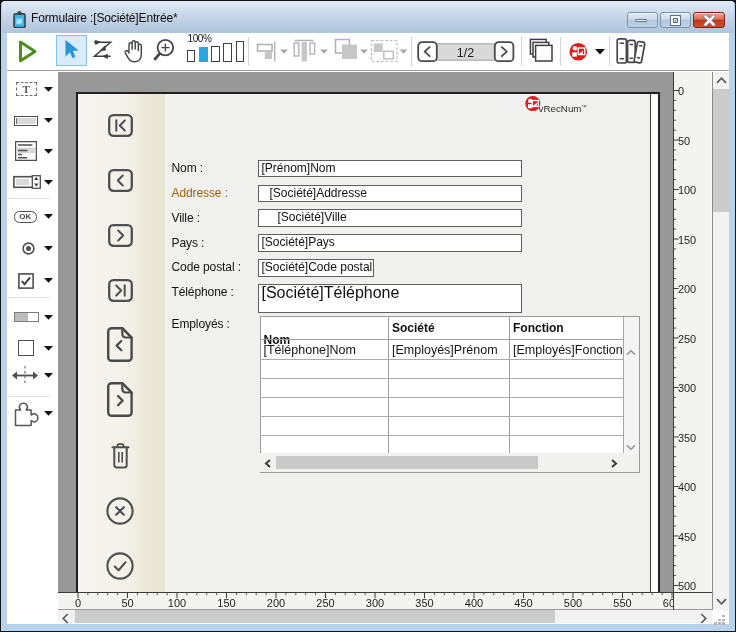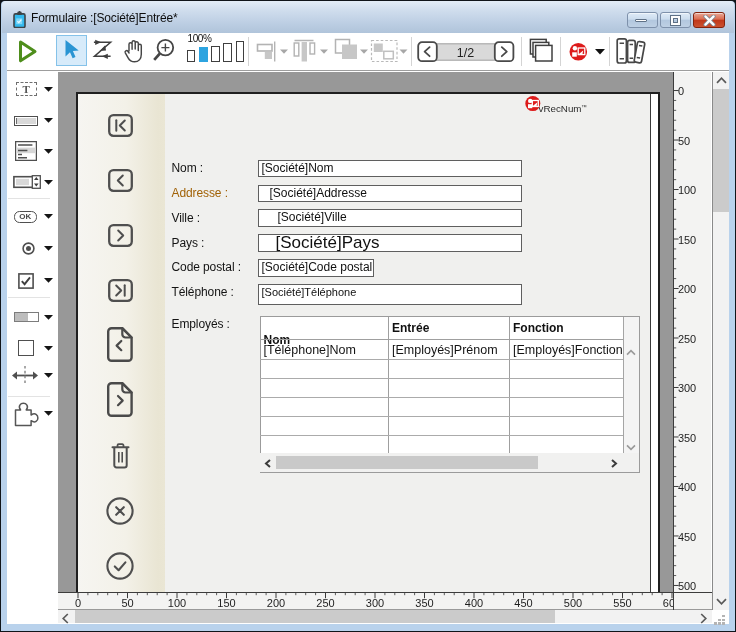--- a/index.html
+++ b/index.html
@@ -244,30 +244,30 @@
 <rect x="7.3" y="4.5" width="6" height="6" fill="none" stroke="#fff" stroke-width="1.3"></rect>
 <path d="M7.8 10.1 L12.4 6.3 l-0.9 4.3 z" fill="#fff"></path>
 </svg>
 <div class="abs" style="left:538.5px;top:102px;width:70px;height:11px;font-size:9.8px;line-height:11px;color:#2b2b2b;">vRecNum<span style="font-size:5.5px;vertical-align:2.5px;">™</span></div>
 <div class="abs" style="left:171.5px;top:161.2px;width:90px;height:15px;font-size:12px;line-height:15px;color:#141414;letter-spacing:-0.1px;">Nom :</div>
 <div class="abs" style="left:171.5px;top:186.0px;width:90px;height:15px;font-size:12px;line-height:15px;color:#a16207;letter-spacing:-0.1px;">Addresse :</div>
 <div class="abs" style="left:171.5px;top:210.8px;width:90px;height:15px;font-size:12px;line-height:15px;color:#141414;letter-spacing:-0.1px;">Ville :</div>
 <div class="abs" style="left:171.5px;top:235.6px;width:90px;height:15px;font-size:12px;line-height:15px;color:#141414;letter-spacing:-0.1px;">Pays :</div>
 <div class="abs" style="left:171.5px;top:260.4px;width:90px;height:15px;font-size:12px;line-height:15px;color:#141414;letter-spacing:-0.1px;">Code postal :</div>
 <div class="abs" style="left:171.5px;top:285.2px;width:90px;height:15px;font-size:12px;line-height:15px;color:#141414;letter-spacing:-0.1px;">Téléphone :</div>
-<div class="abs" style="left:257.5px;top:159.8px;width:264.5px;height:17.6px;background:#fff;border:1px solid #5f5f5f;font-size:12px;line-height:15.6px;color:#101010;padding-left:3px;">[Société]Nom</div>
+<div class="abs" style="left:257.5px;top:159.8px;width:264.5px;height:17.6px;background:#fff;border:1px solid #5f5f5f;font-size:12px;line-height:15.6px;color:#101010;padding-left:3px;">[Prénom]Nom</div>
 <div class="abs" style="left:257.5px;top:184.6px;width:264.5px;height:17.6px;background:#fff;border:1px solid #5f5f5f;font-size:12px;line-height:15.6px;color:#101010;padding-left:11px;">[Société]Addresse</div>
 <div class="abs" style="left:257.5px;top:209.4px;width:264.5px;height:17.6px;background:#fff;border:1px solid #5f5f5f;font-size:12px;line-height:15.6px;color:#101010;padding-left:19px;">[Société]Ville</div>
-<div class="abs" style="left:257.5px;top:234.2px;width:264.5px;height:17.6px;background:#fff;border:1px solid #5f5f5f;font-size:17px;line-height:15.6px;color:#101010;padding-left:17px;">[Société]Pays</div>
+<div class="abs" style="left:257.5px;top:234.2px;width:264.5px;height:17.6px;background:#fff;border:1px solid #5f5f5f;font-size:12px;line-height:15.6px;color:#101010;padding-left:3px;">[Société]Pays</div>
 <div class="abs" style="left:257.5px;top:259.0px;width:116.5px;height:17.6px;background:#fff;border:1px solid #5f5f5f;font-size:12px;line-height:15.6px;color:#101010;padding-left:3px;">[Société]Code postal</div>
-<div class="abs" style="left:257.5px;top:283.8px;width:264.5px;height:21px;background:#fff;border:1px solid #5f5f5f;font-size:11px;line-height:15.6px;color:#101010;padding-left:3px;">[Société]Téléphone</div>
+<div class="abs" style="left:257.5px;top:283.8px;width:264.5px;height:29px;background:#fff;border:1px solid #5f5f5f;font-size:16px;line-height:15.6px;color:#101010;padding-left:3px;">[Société]Téléphone</div>
 <div class="abs" style="left:171.5px;top:317px;width:80px;height:15px;font-size:12px;line-height:15px;color:#141414;letter-spacing:-0.1px;">Employés :</div>
 <div class="abs" style="left:259.5px;top:315.5px;width:380.5px;height:157px;background:#fff;border:1px solid #9b9b9b;"></div>
 <div class="abs" style="left:263.5px;top:321px;width:120px;height:15px;font-size:12px;font-weight:bold;line-height:15px;color:#111;margin-top:12px;">Nom</div>
-<div class="abs" style="left:392px;top:321px;width:120px;height:15px;font-size:12px;font-weight:bold;line-height:15px;color:#111;">Entrée</div>
+<div class="abs" style="left:392px;top:321px;width:120px;height:15px;font-size:12px;font-weight:bold;line-height:15px;color:#111;">Société</div>
 <div class="abs" style="left:513px;top:321px;width:120px;height:15px;font-size:12px;font-weight:bold;line-height:15px;color:#111;">Fonction</div>
 <div class="abs" style="left:263.5px;top:343px;width:124px;height:15px;font-size:12.5px;line-height:15px;color:#141414;">[Téléphone]Nom</div>
 <div class="abs" style="left:392px;top:343px;width:117px;height:15px;font-size:12.5px;line-height:15px;color:#141414;">[Employés]Prénom</div>
 <div class="abs" style="left:513px;top:343px;width:112px;height:15px;font-size:12.5px;line-height:15px;color:#141414;">[Employés]Fonction</div>
 <div class="abs" style="left:388.2px;top:316.5px;width:1px;height:137px;background:#9f9f9f;"></div>
 <div class="abs" style="left:509.2px;top:316.5px;width:1px;height:137px;background:#9f9f9f;"></div>
 <div class="abs" style="left:260.2px;top:339.3px;width:362.5px;height:1px;background:#9f9f9f;"></div>
 <div class="abs" style="left:260.2px;top:359.3px;width:362.5px;height:1px;background:#ababab;"></div>
 <div class="abs" style="left:260.2px;top:378.1px;width:362.5px;height:1px;background:#ababab;"></div>
 <div class="abs" style="left:260.2px;top:396.9px;width:362.5px;height:1px;background:#ababab;"></div>

